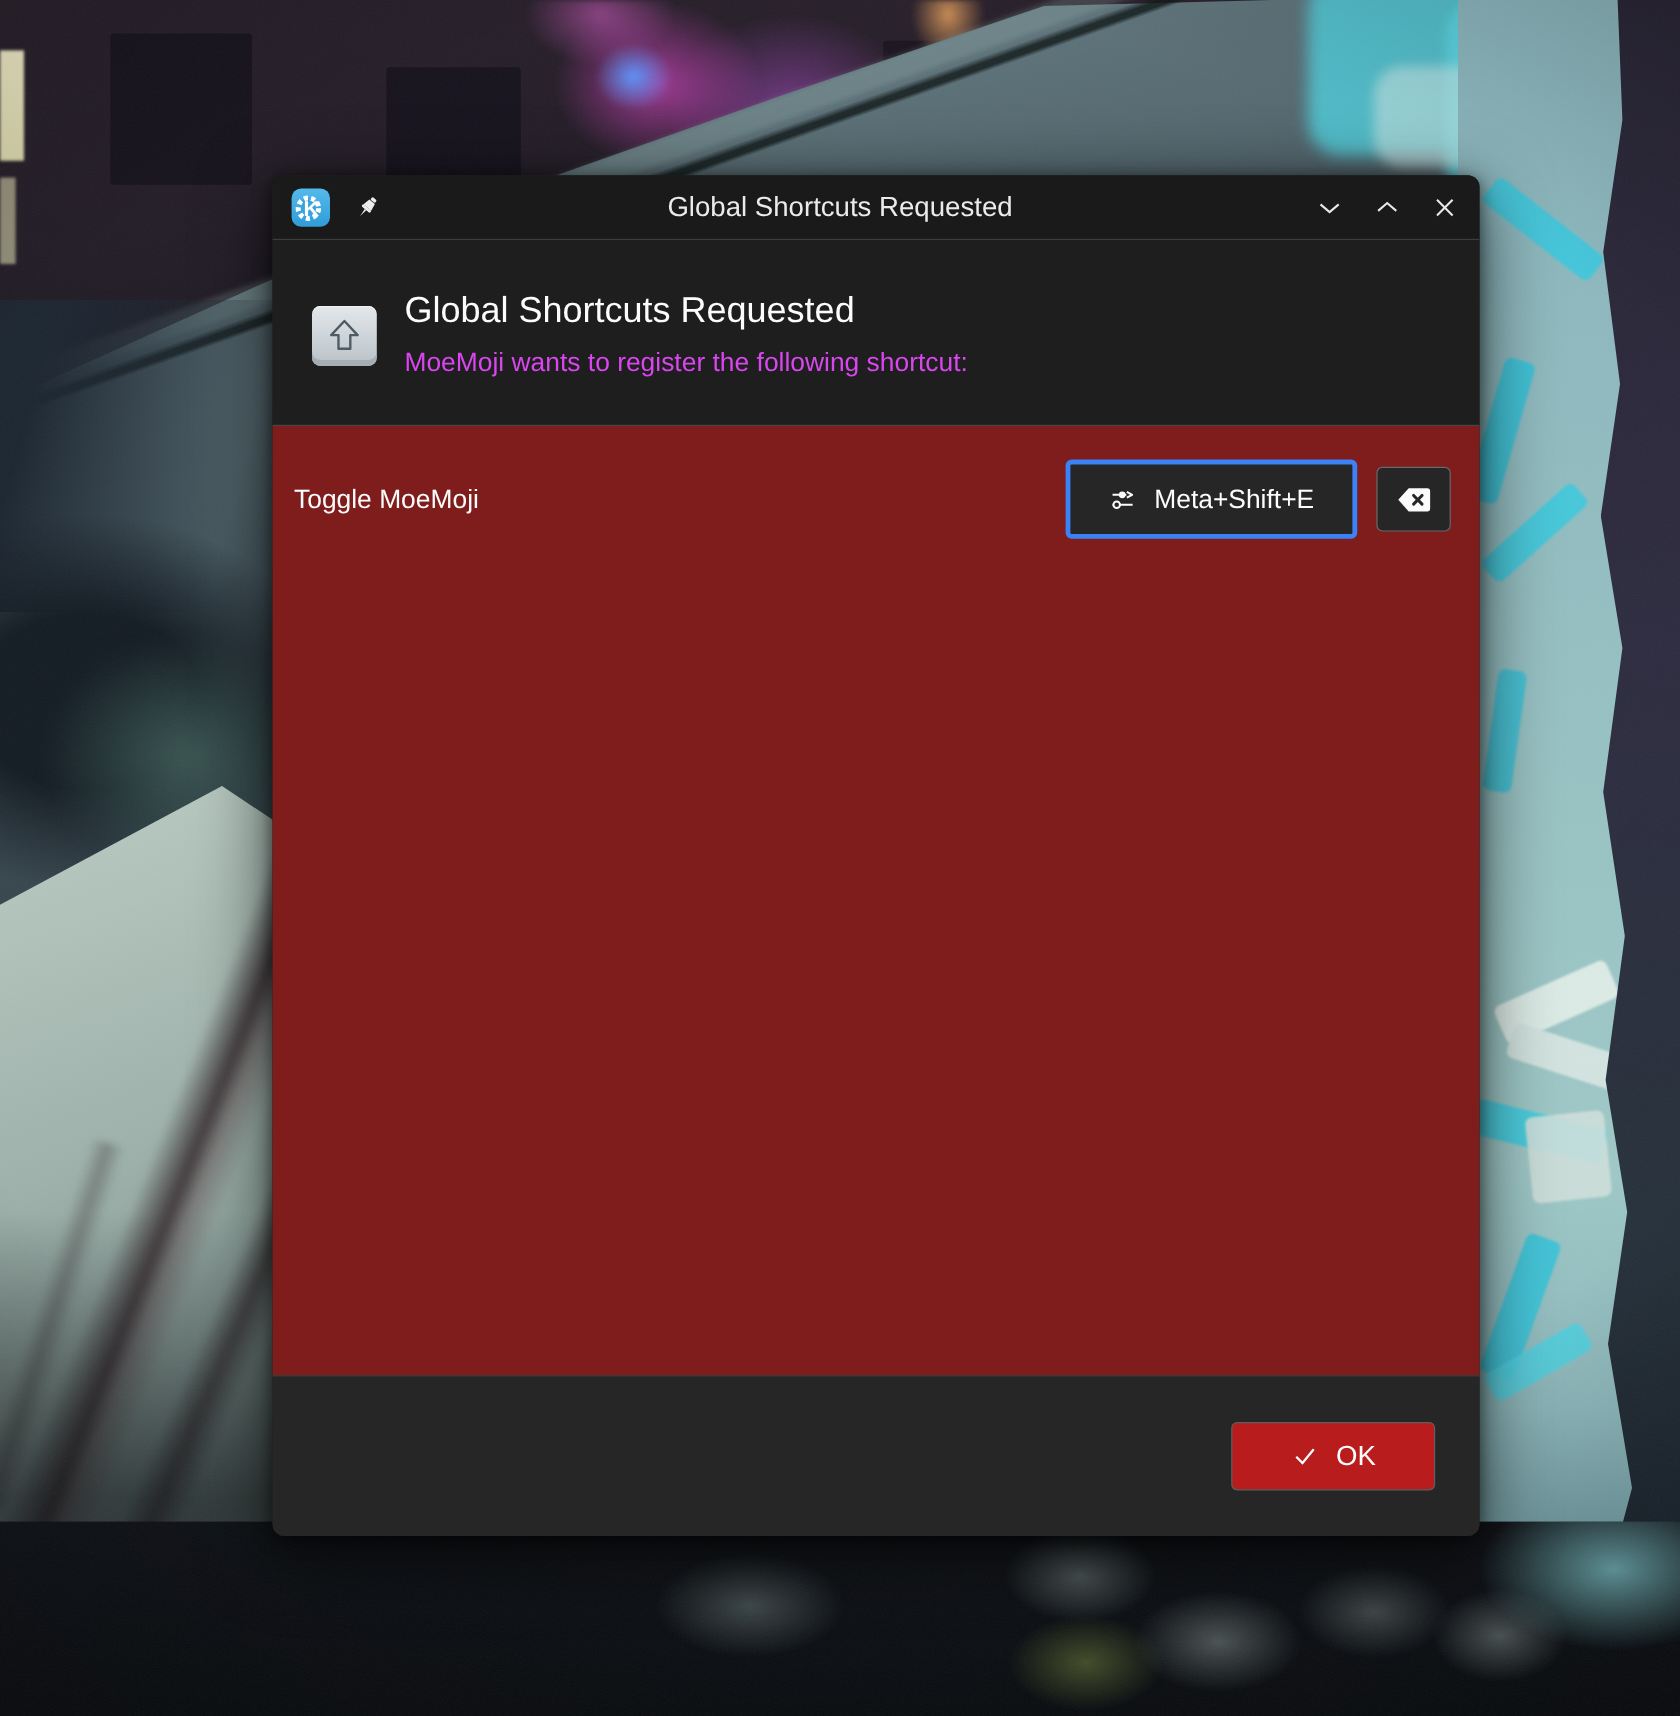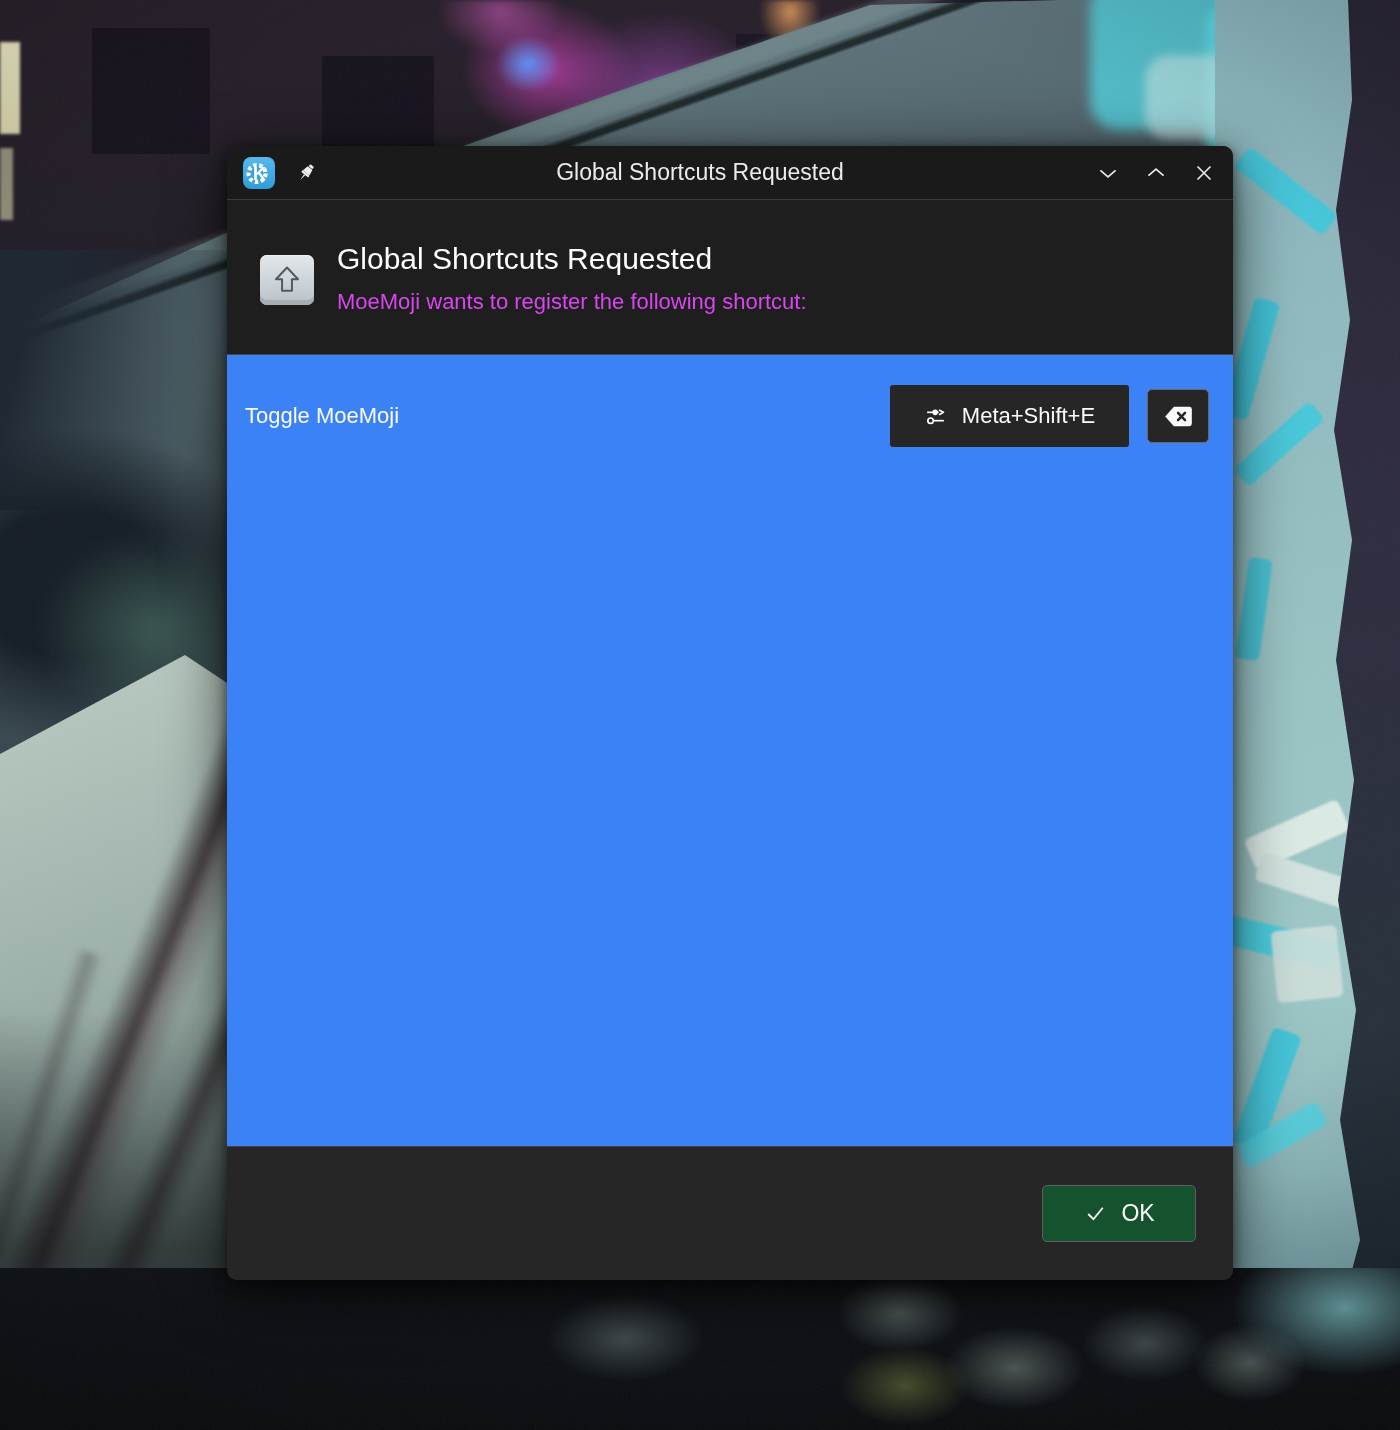--- a/index.html
+++ b/index.html
@@ -90,31 +90,31 @@
   .tb-controls{margin-left:auto;display:flex;align-items:center;gap:22px;z-index:1;}
   .tb-btn{width:26px;height:26px;display:grid;place-items:center;background:none;border:none;padding:0;color:#e8e8e8;}
 
   .dlg-header{flex:0 0 155px;background:#1e1e1e;border-bottom:1px solid #474747;display:flex;gap:23px;padding:42px 34px 0 33px;}
   .keycap{width:54px;height:50px;margin-top:13px;border-radius:7px;flex:0 0 auto;
     background:linear-gradient(180deg,#e3e7ea 0%,#ccd3d8 55%,#b9c1c7 100%);
     box-shadow:inset 0 1px 0 #eef1f3, inset 0 -5px 0 #a6aeb5;display:grid;place-items:center;}
   .hdr-title{margin:0;font-size:30px;font-weight:400;color:#fcfcfc;line-height:1.12;}
   .hdr-sub{margin:13px 0 0;font-size:22px;color:#d946ef;}
 
-  .dlg-content{flex:1 1 auto;background:#3b82f6;padding:28px 24px 0 18px;}
+  .dlg-content{flex:1 1 auto;background:#7f1d1d;padding:28px 24px 0 18px;}
   .shortcut-row{display:flex;align-items:center;justify-content:space-between;}
   .row-label{font-size:22px;color:#fcfcfc;}
   .row-actions{display:flex;align-items:center;gap:16px;}
-  .shortcut-btn{height:66px;min-width:243px;padding:0 20px;border:2px solid #3b82f6;border-radius:5px;background:#262626;
+  .shortcut-btn{height:66px;min-width:243px;padding:0 20px;border:4px solid #3b82f6;border-radius:5px;background:#262626;
     display:flex;align-items:center;justify-content:center;gap:15px;color:#fcfcfc;font-size:22px;font-family:inherit;}
   .clear-btn{width:62px;height:54px;border:1px solid #696969;border-radius:5px;background:#262626;display:grid;place-items:center;}
 
   .dlg-footer{flex:0 0 134px;background:#262626;border-top:1px solid #404040;
     display:flex;align-items:center;justify-content:flex-end;gap:19px;padding:0 37px;}
-  .dlg-btn{width:154px;height:57px;border:1px solid #5f5f5f;border-radius:5px;background:#14532d;
+  .dlg-btn{width:170px;height:57px;border:1px solid #5f5f5f;border-radius:5px;background:#b91c1c;
     display:flex;align-items:center;justify-content:center;gap:13px;color:#fcfcfc;font-size:23px;font-family:inherit;}
 </style>
 </head>
 <body>
 
 <div class="stage">
 
   <div class="bg bg-base"></div>
   <div class="bg bg-building">
     <div class="bg-win w1"></div>

